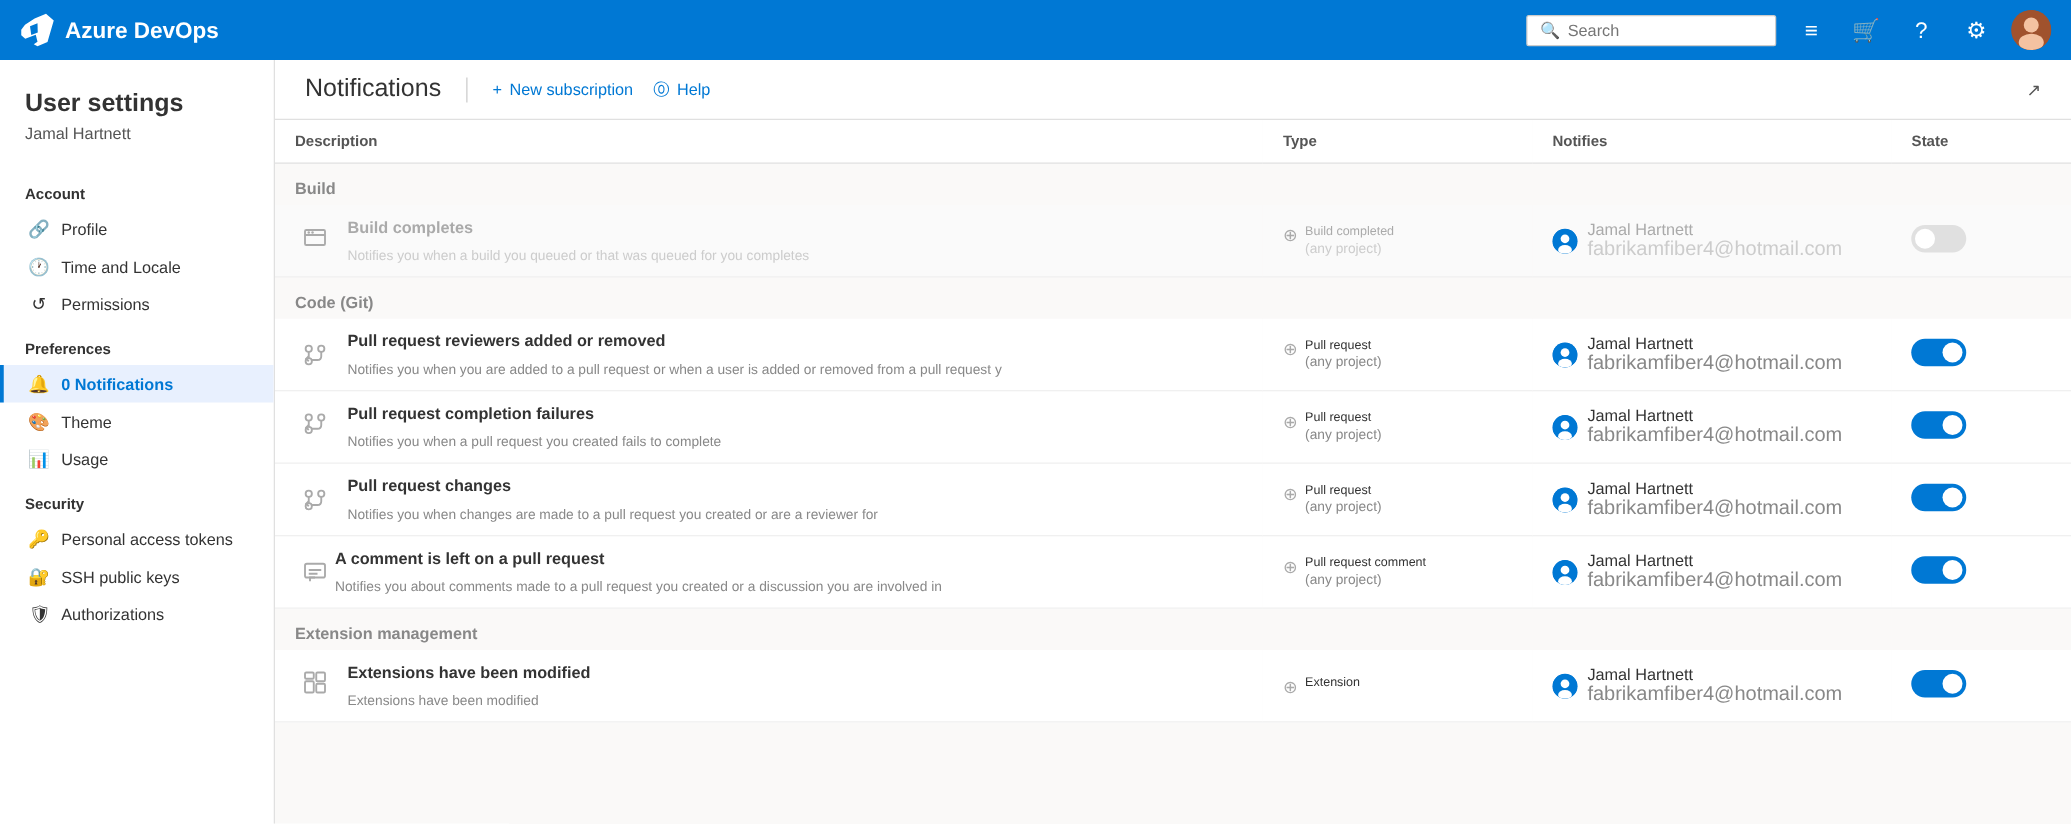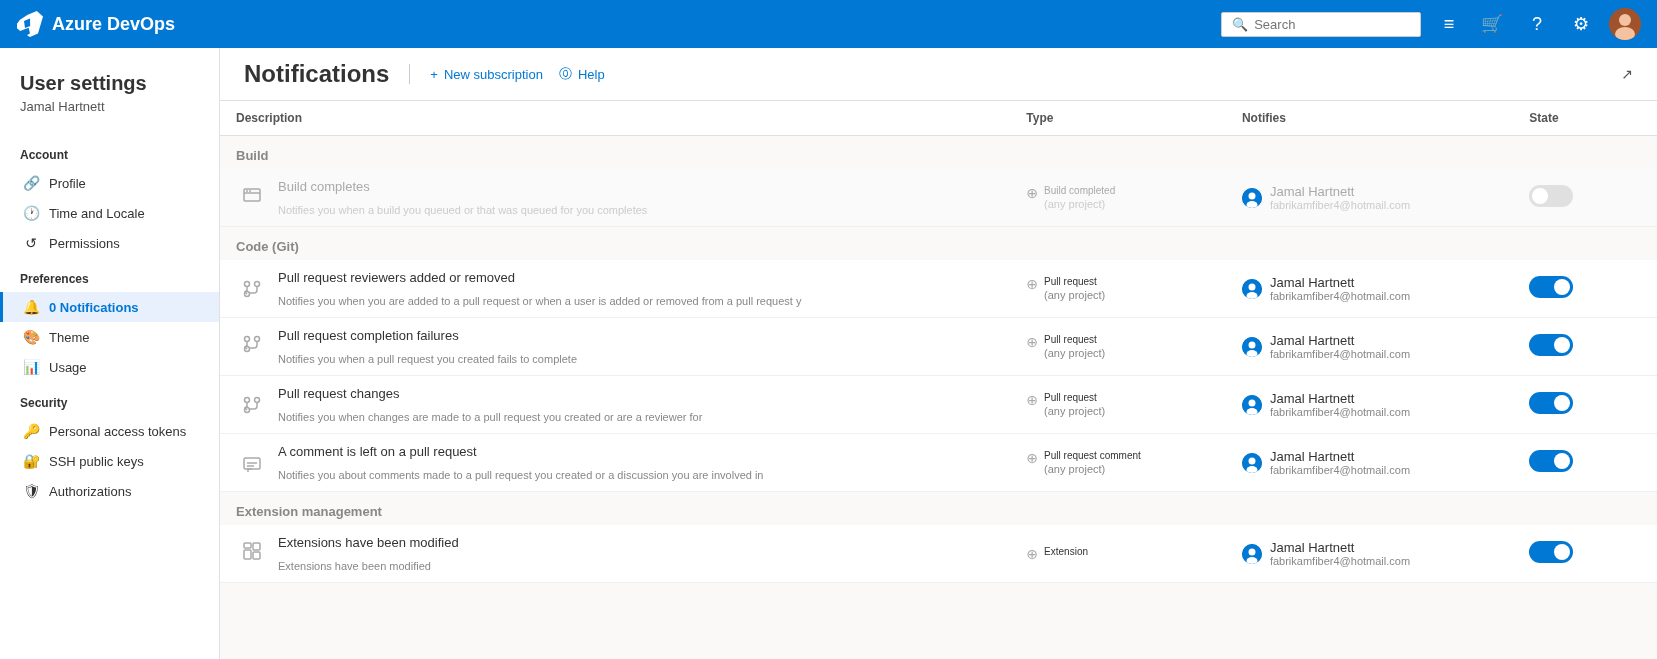--- a/index.html
+++ b/index.html
@@ -57,21 +57,21 @@
     .main-content { flex: 1; overflow-y: auto; background: #faf9f8; }
 
     
     .page-header {
       background: #fff; border-bottom: 1px solid #e0e0e0;
       padding: 12px 24px;
       display: flex; align-items: center; gap: 0;
       justify-content: space-between;
     }
     .page-header-left { display: flex; align-items: center; gap: 16px; }
-    .page-header-title { font-size: 24px; font-weight: 700; color: #333; }
+    .page-header-title { font-size: 20px; font-weight: 400; color: #333; }
     .divider-v { width: 1px; height: 20px; background: #ccc; margin: 0 4px; }
     .new-sub-btn {
       display: flex; align-items: center; gap: 6px;
       color: #0078d4; font-size: 13px; cursor: pointer; border: none; background: none;
     }
     .help-btn {
       display: flex; align-items: center; gap: 6px;
       color: #0078d4; font-size: 13px; cursor: pointer; border: none; background: none;
     }
     .expand-icon { color: #555; font-size: 14px; cursor: pointer; }
@@ -89,31 +89,31 @@
       font-size: 13px; color: #888; font-weight: 700;
       background: #faf9f8;
     }
     .notif-row td {
       padding: 10px 16px;
       vertical-align: middle;
       border-bottom: 1px solid #f0f0f0;
       background: #fff;
     }
     .notif-row.disabled td { color: #aaa; background: #fafafa; }
-    .notif-desc-title { font-size: 13px; font-weight: 400; }
+    .notif-desc-title { font-size: 13px; font-weight: 700; }
     .notif-desc-sub { font-size: 11px; color: #888; margin-top: 10px; }
     .notif-row.disabled .notif-desc-title { color: #aaa; }
     .notif-row.disabled .notif-desc-sub { color: #ccc; }
     .type-primary { font-size: 10px; }
     .type-secondary { font-size: 11px; color: #888; margin-top: 2px; }
     .notif-row.disabled .type-primary { color: #aaa; }
     .notif-row.disabled .type-secondary { color: #ccc; }
     .notifies-cell { display: flex; align-items: center; gap: 8px; }
     .notifies-name { font-size: 13px; }
-    .notifies-email { font-size: 11px; color: #888; }
+    .notifies-email { font-size: 16px; color: #888; }
     .notif-row.disabled .notifies-name { color: #aaa; }
     .notif-row.disabled .notifies-email { color: #ccc; }
     .user-avatar-sm { width: 20px; height: 20px; border-radius: 50%; background: #0078d4; display: inline-flex; align-items: center; justify-content: center; overflow: hidden; flex-shrink: 0; }
     .user-avatar-sm svg { width: 20px; height: 20px; }
     .row-icon { width: 32px; height: 32px; display: flex; align-items: center; justify-content: center; color: #aaa; font-size: 16px; }
     .globe-icon { color: #aaa; font-size: 14px; cursor: pointer; }
 
     
     .toggle {
       width: 44px; height: 22px; border-radius: 11px;
@@ -431,21 +431,21 @@
             <div class="notifies-email">fabrikamfiber4@hotmail.com</div>
           </div>
         </div>
       </td>
       <td>
         <div class="toggle on"></div>
       </td>
     </tr>
             <tr class="notif-row">
       <td>
-        <div style="display:flex;align-items:flex-end;gap:10px">
+        <div style="display:flex;align-items:center;">
           <div class="row-icon">
                     <svg viewBox="0 0 20 20" fill="none" width="20" height="20">
                       <rect x="2" y="3" width="16" height="11" rx="1.5" stroke="#aaa" stroke-width="1.5" fill="none"></rect>
                       <path d="M6 17 L6 14 L10 14" stroke="#aaa" stroke-width="1.5" fill="none"></path>
                       <line x1="5" y1="8" x2="15" y2="8" stroke="#aaa" stroke-width="1.5"></line>
                       <line x1="5" y1="11" x2="12" y2="11" stroke="#aaa" stroke-width="1.5"></line>
                     </svg>
                   </div>
           <div>
             <div class="notif-desc-title">A comment is left on a pull request</div>

